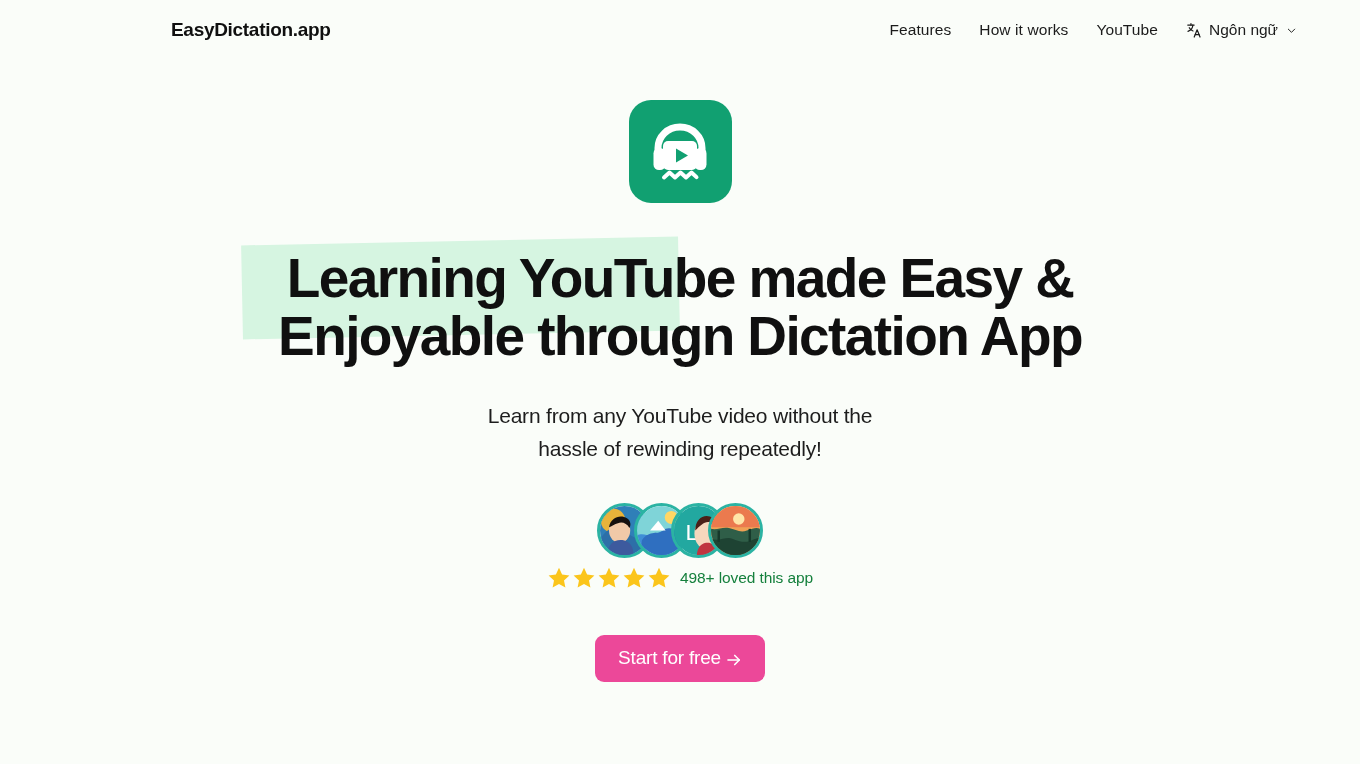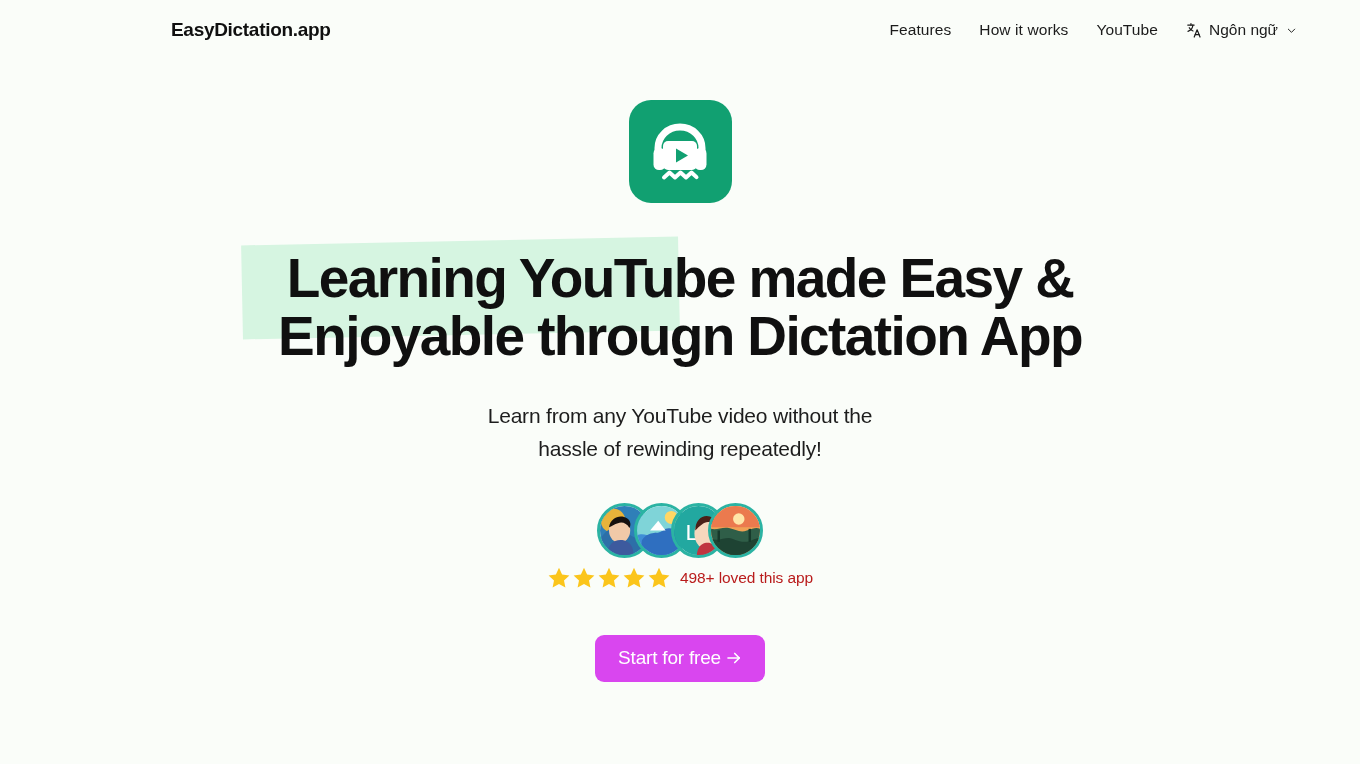--- a/index.html
+++ b/index.html
@@ -170,33 +170,33 @@
     display: flex;
     align-items: center;
     gap: 9px;
   }
 
   .stars { display: flex; gap: 1px; }
   .star { width: 24px; height: 24px; display: block; }
 
   .rating-text {
     font-size: 15.5px;
-    color: #b91c1c;
+    color: #15803d;
     letter-spacing: -0.1px;
     white-space: nowrap;
   }
 
   
   .cta-wrap { margin-top: 45px; }
 
   .cta-button {
     display: inline-flex;
-    align-items: center;
+    align-items: flex-end;
     gap: 4px;
-    background: #d946ef;
+    background: #ec4899;
     color: #ffffff;
     border: none;
     border-radius: 9px;
     padding: 12px 22px 13px 23px;
     font-family: "Liberation Sans", sans-serif;
     font-size: 19px;
     letter-spacing: -0.2px;
     cursor: pointer;
     white-space: nowrap;
   }

